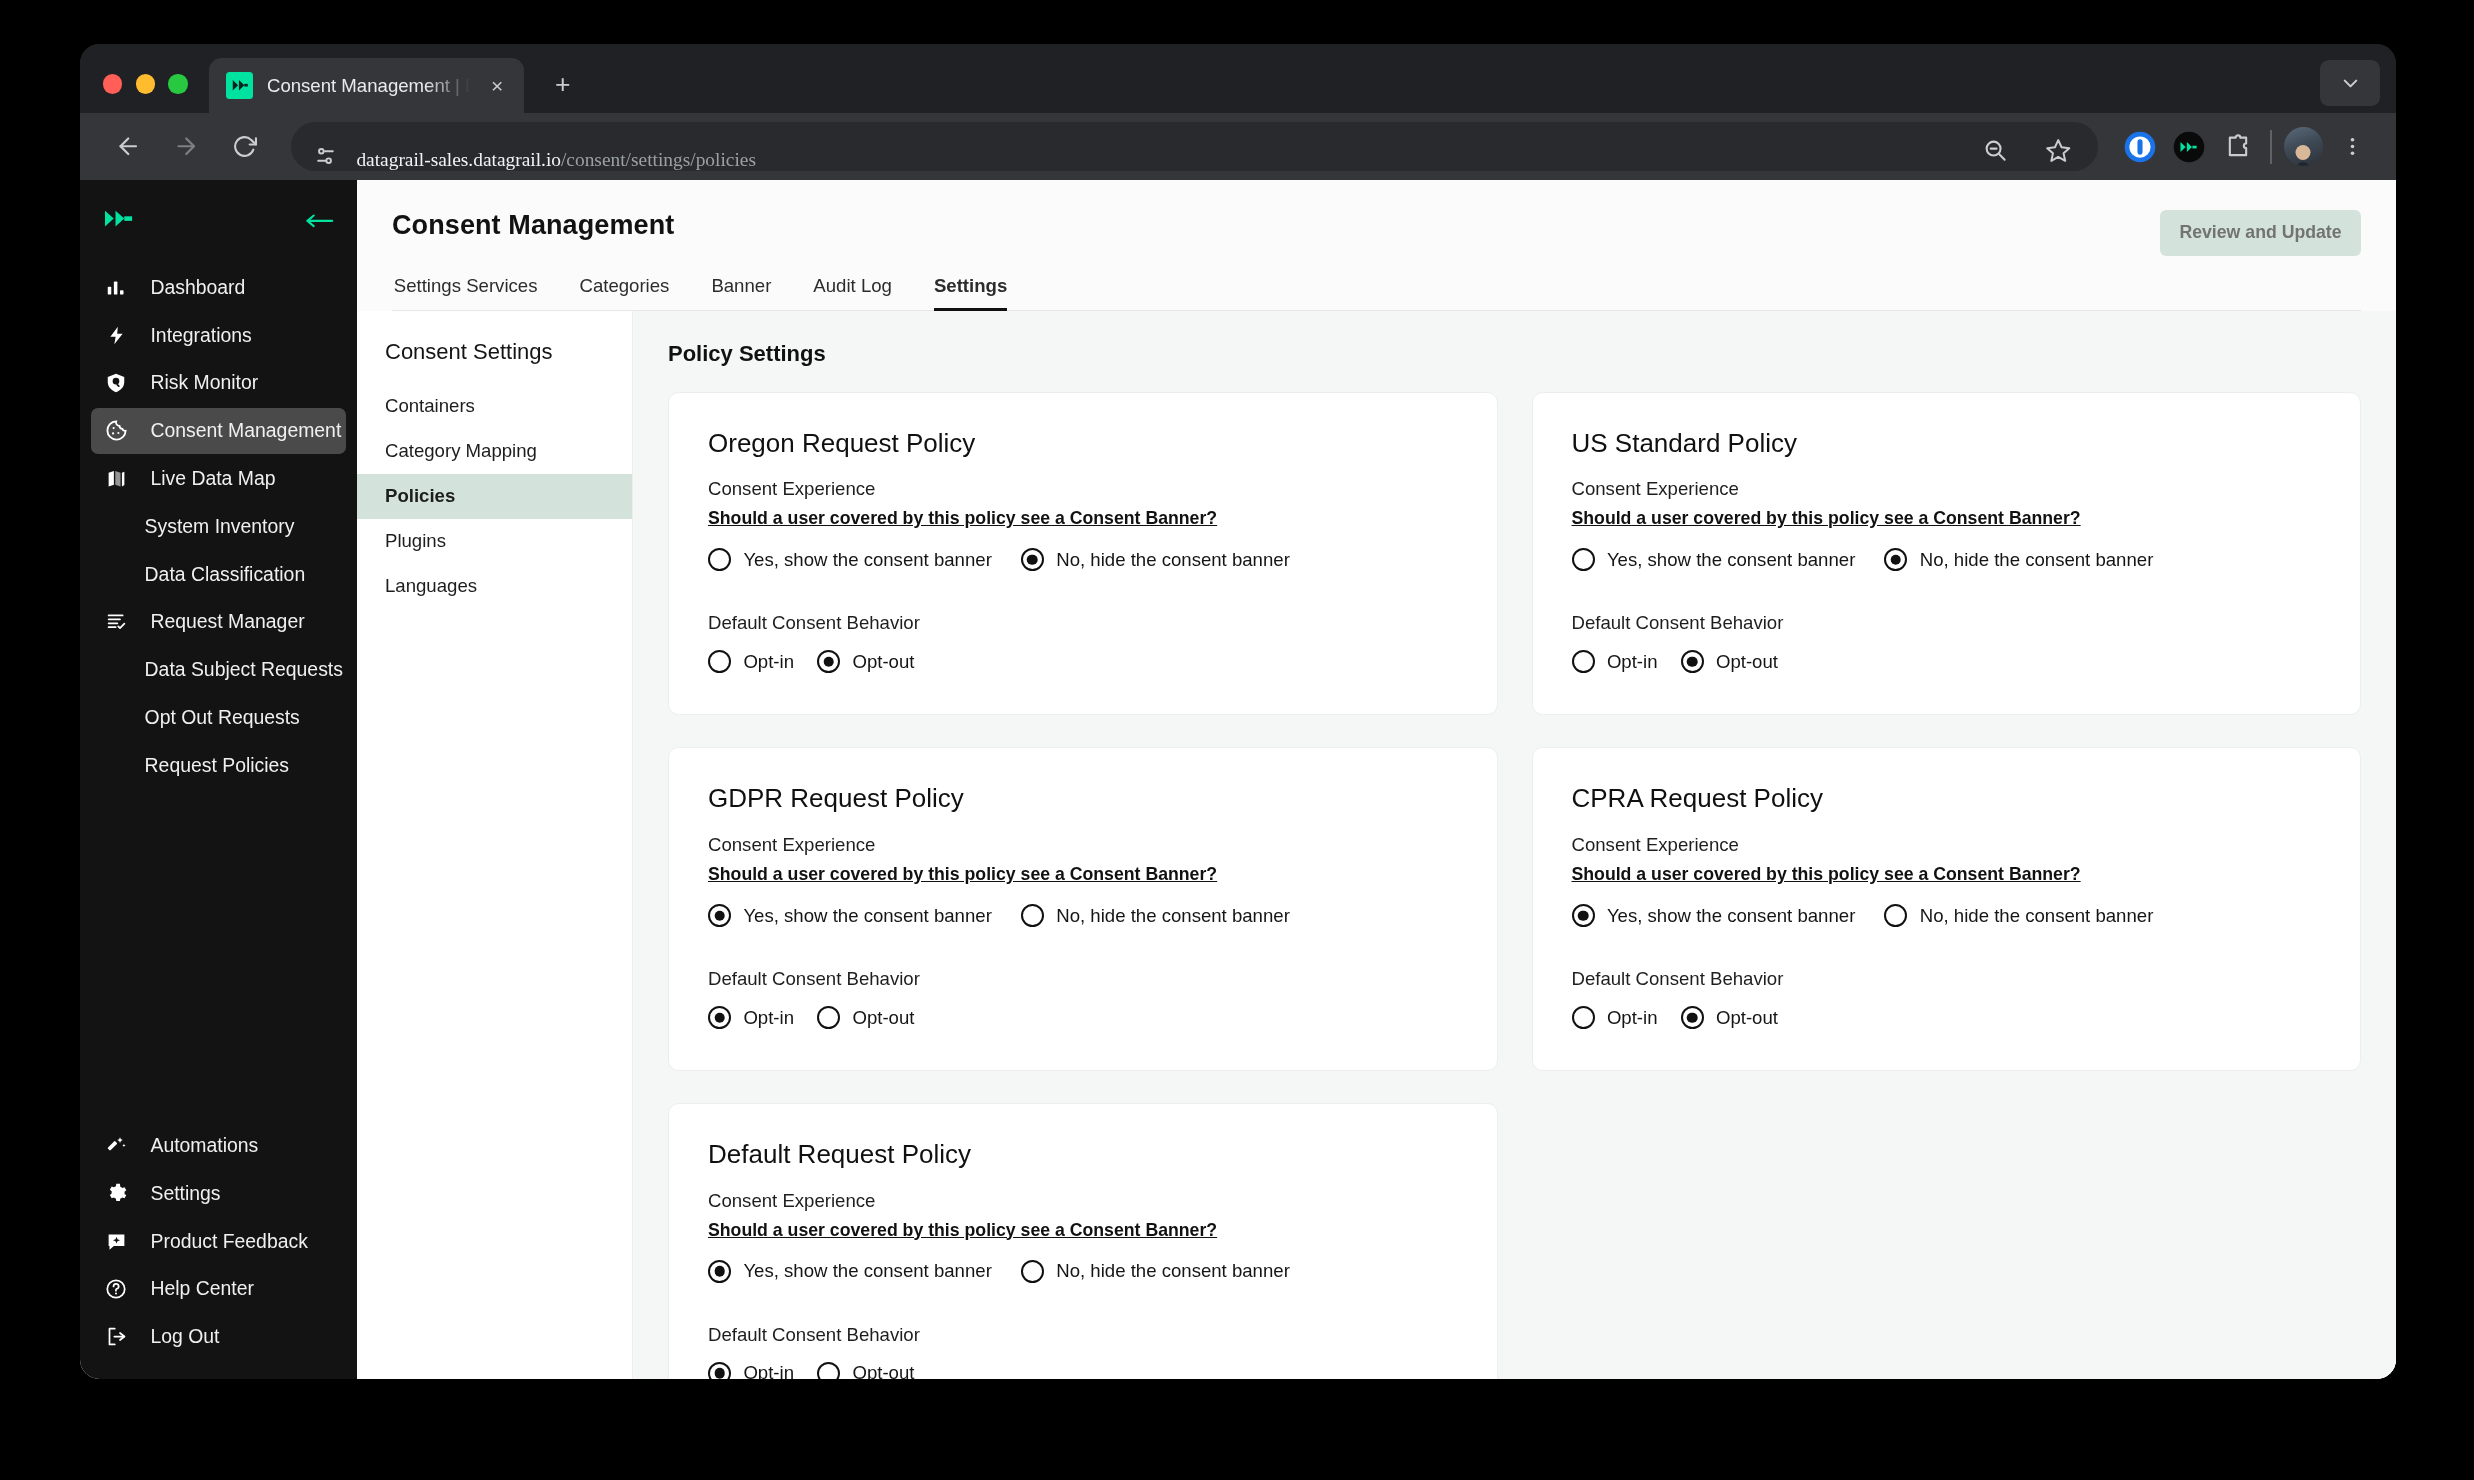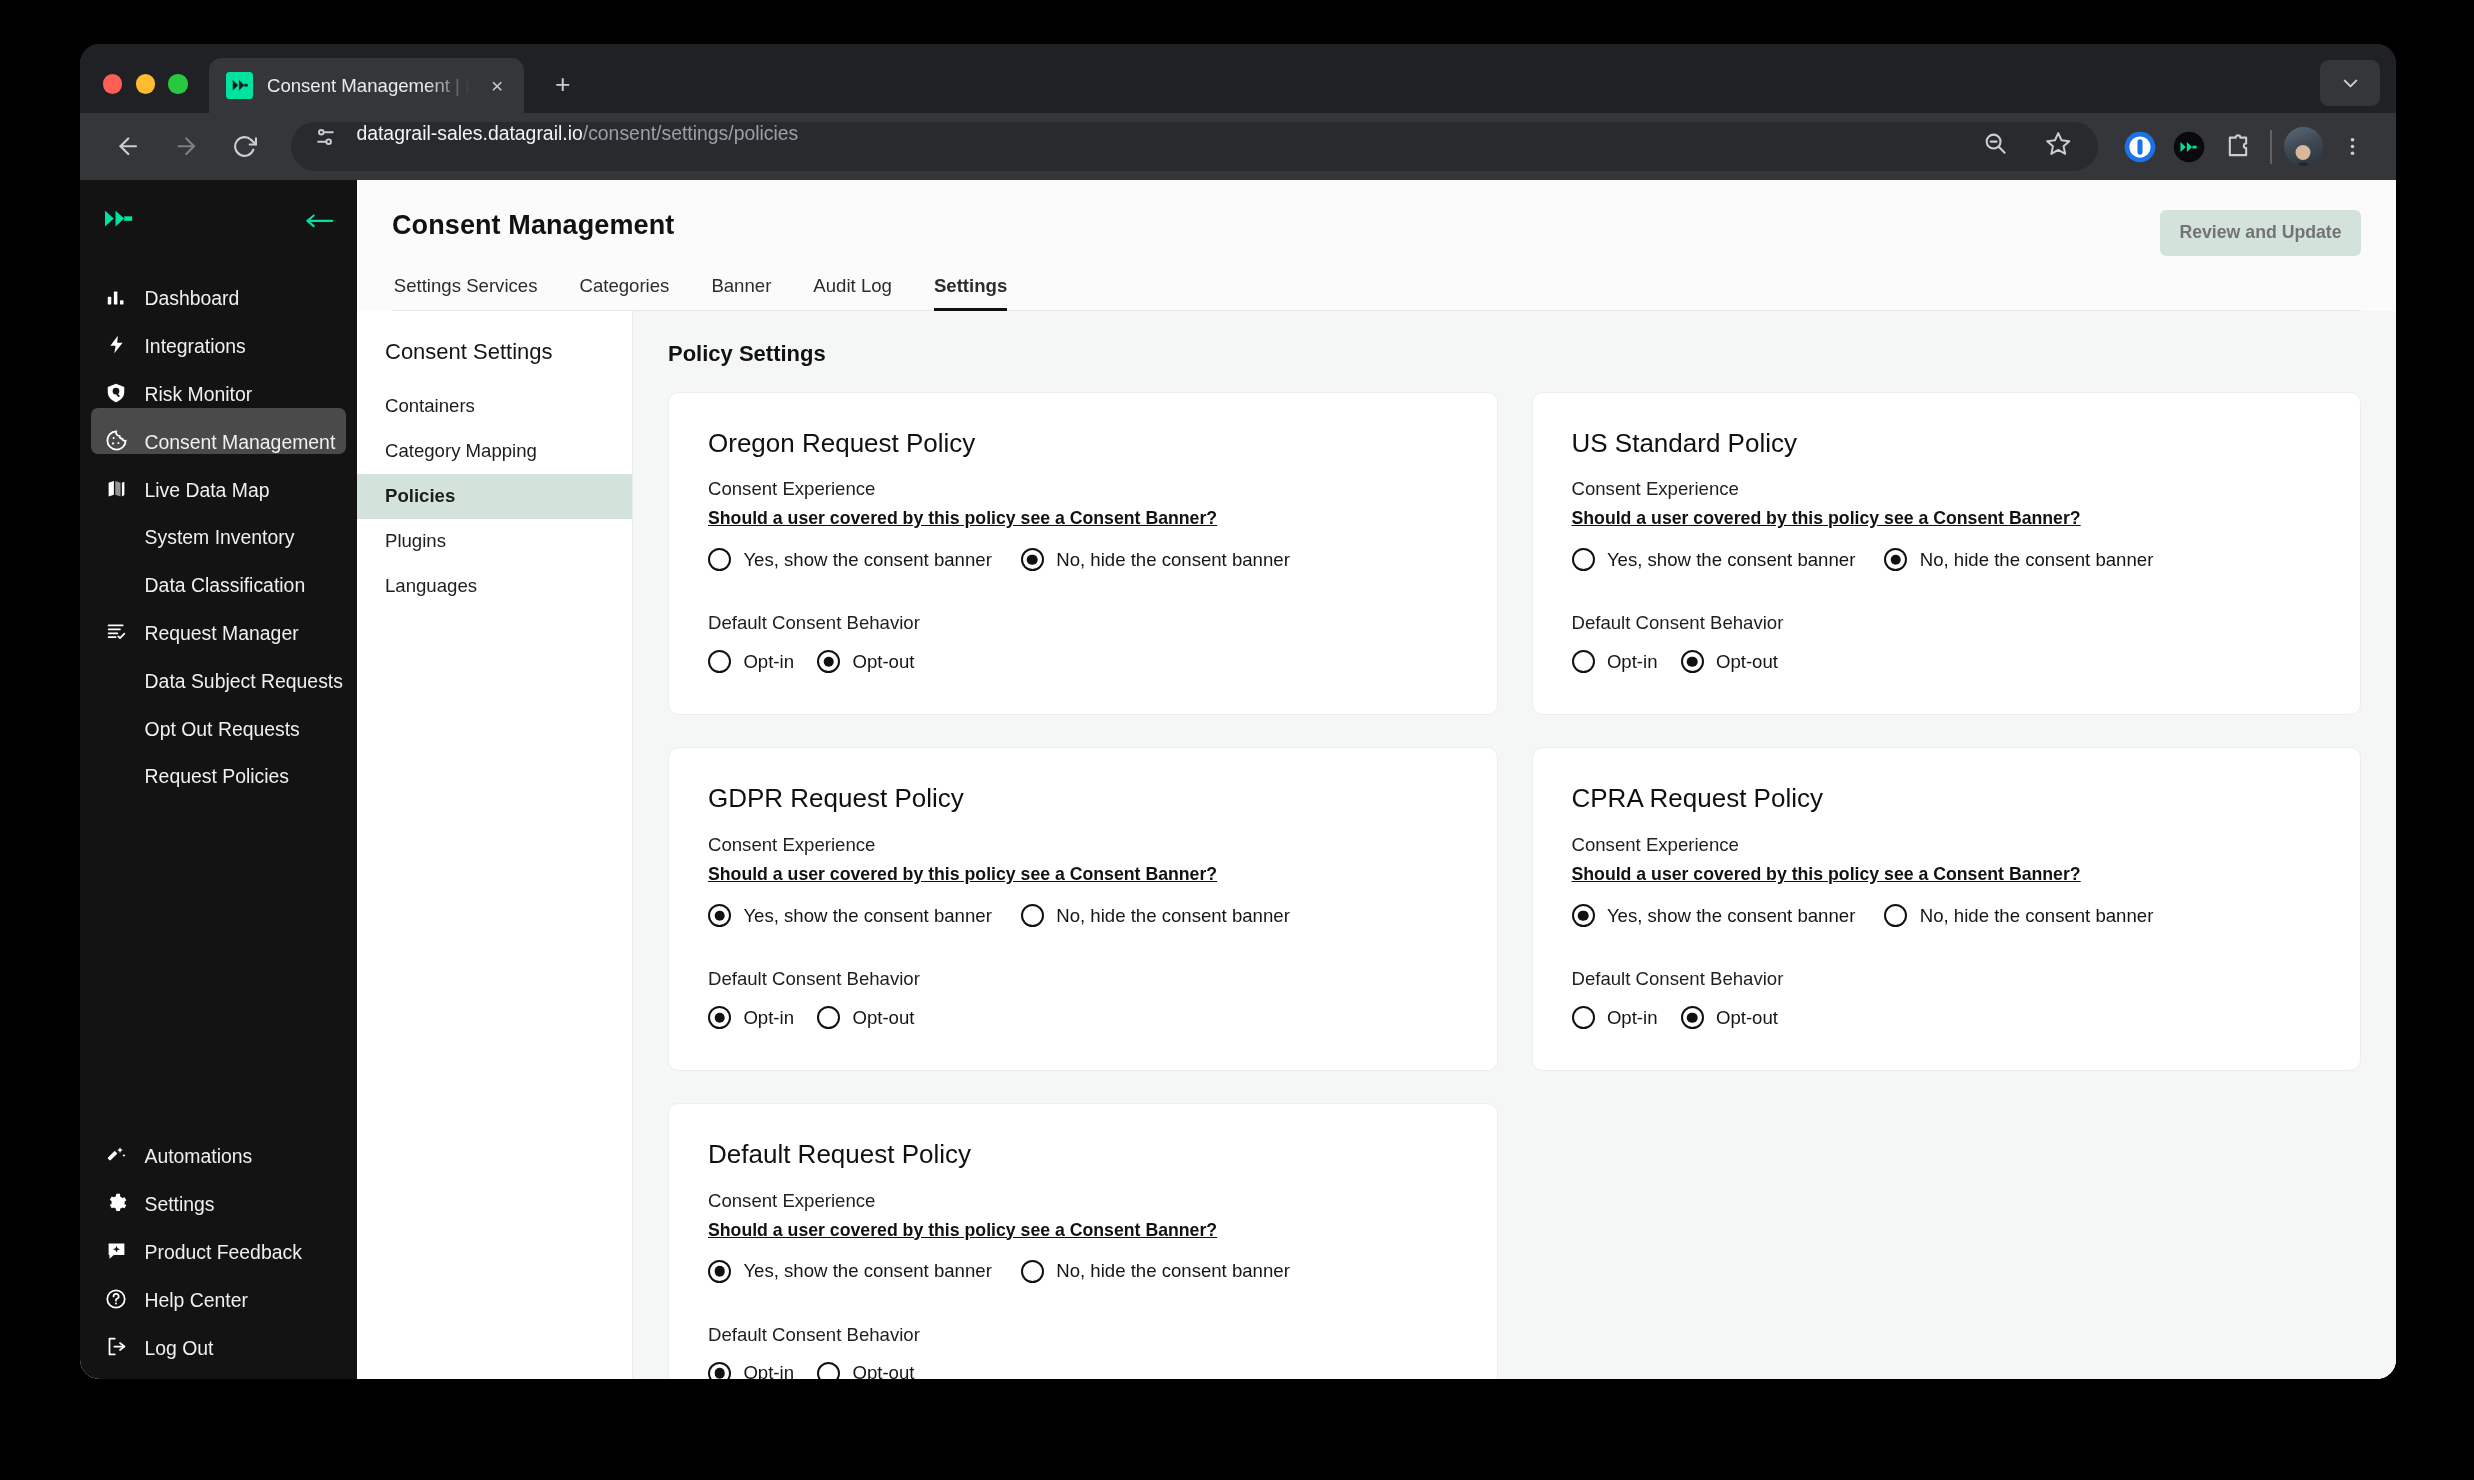--- a/index.html
+++ b/index.html
@@ -93,25 +93,26 @@
     width: 51px; height: 51px;
     display: flex; align-items: center; justify-content: center;
     border-radius: 50%;
     color: #c9ccd1;
   }
   .omnibox {
     flex: 1;
     height: 49px;
     background: #292a2d;
     border-radius: 25px;
-    display: flex; align-items: flex-start;
+    display: flex; align-items: flex-end;
     padding: 0 12.4px 0 19.4px;
     margin: 0 14px;
     gap: 16px;
     min-width: 0;
+    font-family: Liberation Serif, serif;
   }
   .omni-url {
     font-size: 19.4px;
     color: #9aa0a6;
     white-space: nowrap; overflow: hidden;
   }
   .omni-url b { color: #f1f3f4; font-weight: 400; }
   .omni-right { margin-left: auto; display: flex; align-items: center; gap: 21px; padding-right: 7px; }
   .tb-icon {
     width: 42px; height: 42px;
@@ -151,22 +152,22 @@
   }
   .sb-top {
     display: flex; align-items: center; justify-content: space-between;
     padding: 0 23px 0 23px;
     height: 42px;
     margin-bottom: 23px;
   }
   .sb-collapse { color: #00e2a0; display: flex; align-items: center; }
   .sb-nav { display: flex; flex-direction: column; gap: 1.8px; padding: 0 10.6px; }
   .sb-item {
-    display: flex; align-items: flex-end;
-    gap: 15px;
+    display: flex; align-items: center;
+    gap: 21px;
     height: 46px;
     padding: 0 12.4px;
     border-radius: 7px;
     color: #f0f0f0;
     font-size: 19.4px;
     white-space: nowrap;
   }
   .sb-item.active { background: #4a4a4a; }
   .sb-item .sb-icon {
     width: 26.5px; height: 26.5px; flex: none;

